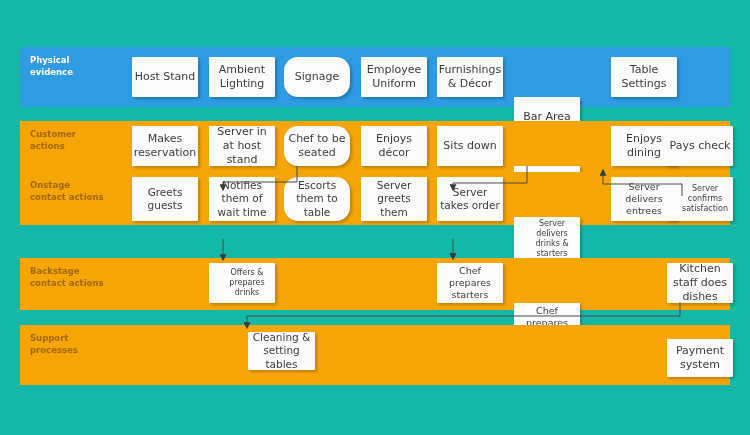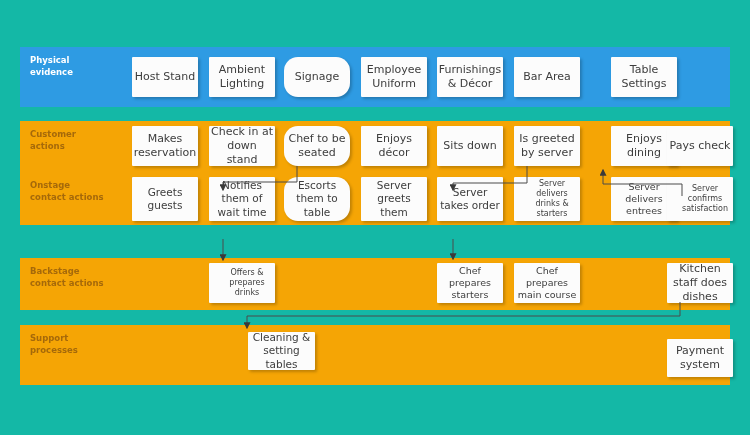--- a/index.html
+++ b/index.html
@@ -33,21 +33,21 @@
     text-align:center;background:var(--box-bg);color:var(--box-text);
     font-size:11px;line-height:1.25;border-radius:1px;
     box-shadow:2px 2px 3px rgba(0,0,0,0.22);
     padding:2px;
   }
   .fs-m{font-size:10.5px;}
   .fs-ms{font-size:9.5px;}
   .fs-s{font-size:8px;padding-left:12px;}
   
   .c0{left:112px;} .c1{left:189px;} .c2{left:264px;border-radius:14px;} .c3{left:341px;}
-  .c4{left:417px;} .c5{left:494px;} .c6{left:571px;margin-left:20px;} .c7{left:647px;}
+  .c4{left:417px;} .c5{left:494px;margin-top:40px;} .c6{left:571px;margin-left:20px;} .c7{left:647px;}
   
   #band-physical{top:47px;height:60px;}
   #band-physical .node{top:10px;height:40px;}
   #band-customer{top:121px;height:51px;}
   #band-customer .node{top:5px;height:40px;}
   #band-onstage{top:172px;height:53px;}
   #band-onstage .node{top:5px;height:44px;}
   #band-backstage{top:258px;height:52px;}
   #band-backstage .node{top:5px;height:40px;}
   #band-support{top:325px;height:60px;}
@@ -70,21 +70,21 @@
     <div class="node c2">Signage</div>
     <div class="node c3">Employee Uniform</div>
     <div class="node c4">Furnishings &amp; Décor</div>
     <div class="node c5">Bar Area</div>
     <div class="node c6">Table Settings</div>
   </section>
 
   <section class="band orange" id="band-customer">
     <div class="band-label">Customer actions</div>
     <div class="node c0">Makes reservation</div>
-    <div class="node c1">Check in at down stand</div>
+    <div class="node c1">Server in at host stand</div>
     <div class="node c2">Chef to be seated</div>
     <div class="node c3">Enjoys décor</div>
     <div class="node c4">Sits down</div>
     <div class="node c5">Is greeted by server</div>
     <div class="node c6">Enjoys dining</div>
     <div class="node c7">Pays check</div>
   </section>
 
   <section class="band orange" id="band-onstage">
     <div class="band-label">Onstage contact actions</div>

